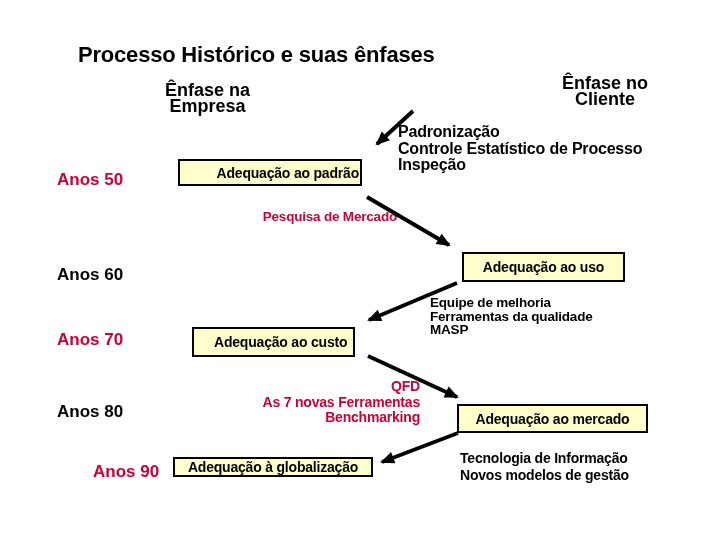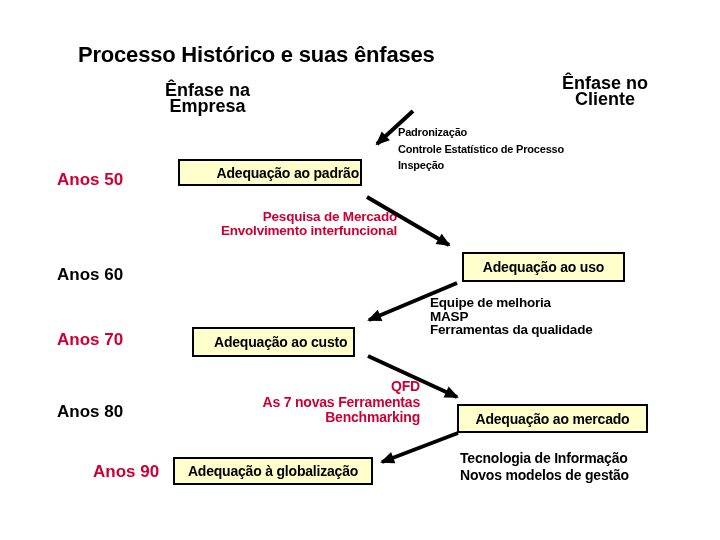--- a/index.html
+++ b/index.html
@@ -20,23 +20,23 @@
     background:var(--box-fill,#FFFFCC);
     border:2px solid var(--box-border,#000);
     box-sizing:border-box;
     display:flex;align-items:center;justify-content:center;
     font-size:14px;letter-spacing:-0.2px;white-space:nowrap;
   }
   .b-padrao{left:178px;top:159px;width:184px;height:27px;justify-content:flex-end;padding-right:1px;}
   .b-uso{left:462px;top:252px;width:163px;height:30px;}
   .b-custo{left:192px;top:327px;width:163px;height:30px;justify-content:flex-start;padding-left:20px;}
   .b-mercado{left:457px;top:404px;width:191px;height:29px;}
-  .b-global{left:173px;top:457px;width:200px;height:28px;}
+  .b-global{left:173px;top:457px;width:200px;height:20px;}
   .note{letter-spacing:-0.2px;white-space:nowrap;}
-  .n-50{left:398px;top:124px;font-size:11px;line-height:16.5px;}
+  .n-50{left:398px;top:124px;font-size:16px;line-height:16.5px;}
   .n-60{left:200px;top:210px;width:197px;font-size:13.5px;line-height:14px;text-align:right;}
   .n-70{left:430px;top:296px;font-size:13.5px;line-height:13.5px;}
   .n-80{left:240px;top:379px;width:180px;font-size:14px;line-height:15.5px;text-align:right;}
   .n-90{left:420px;top:450px;font-size:14px;line-height:16.5px;margin-left:40px;}
   .arrows{left:0;top:0;pointer-events:none;}
 </style>
 </head>
 <body>
 
 <div class="slide">
@@ -66,27 +66,26 @@
   <div class="abs qbox b-global">Adequação à globalização</div>
 
   <div class="abs note n-50" style="color: rgb(0, 0, 0);">
     <div>Padronização</div>
     <div>Controle Estatístico de Processo</div>
     <div>Inspeção</div>
   </div>
 
   <div class="abs note n-60" style="color: rgb(204, 0, 51);">
     <div>Pesquisa de Mercado</div>
-    <div>Envolvimento interfuncional</div>
   </div>
 
   <div class="abs note n-70" style="color: rgb(0, 0, 0);">
     <div>Equipe de melhoria</div>
+    <div>Ferramentas da qualidade</div>
     <div>MASP</div>
-    <div>Ferramentas da qualidade</div>
   </div>
 
   <div class="abs note n-80" style="color: rgb(204, 0, 51); text-align: right;">
     <div>QFD</div>
     <div>As 7 novas Ferramentas</div>
     <div>Benchmarking</div>
   </div>
 
   <div class="abs note n-90" style="color: rgb(0, 0, 0);">
     <div>Tecnologia de Informação</div>

